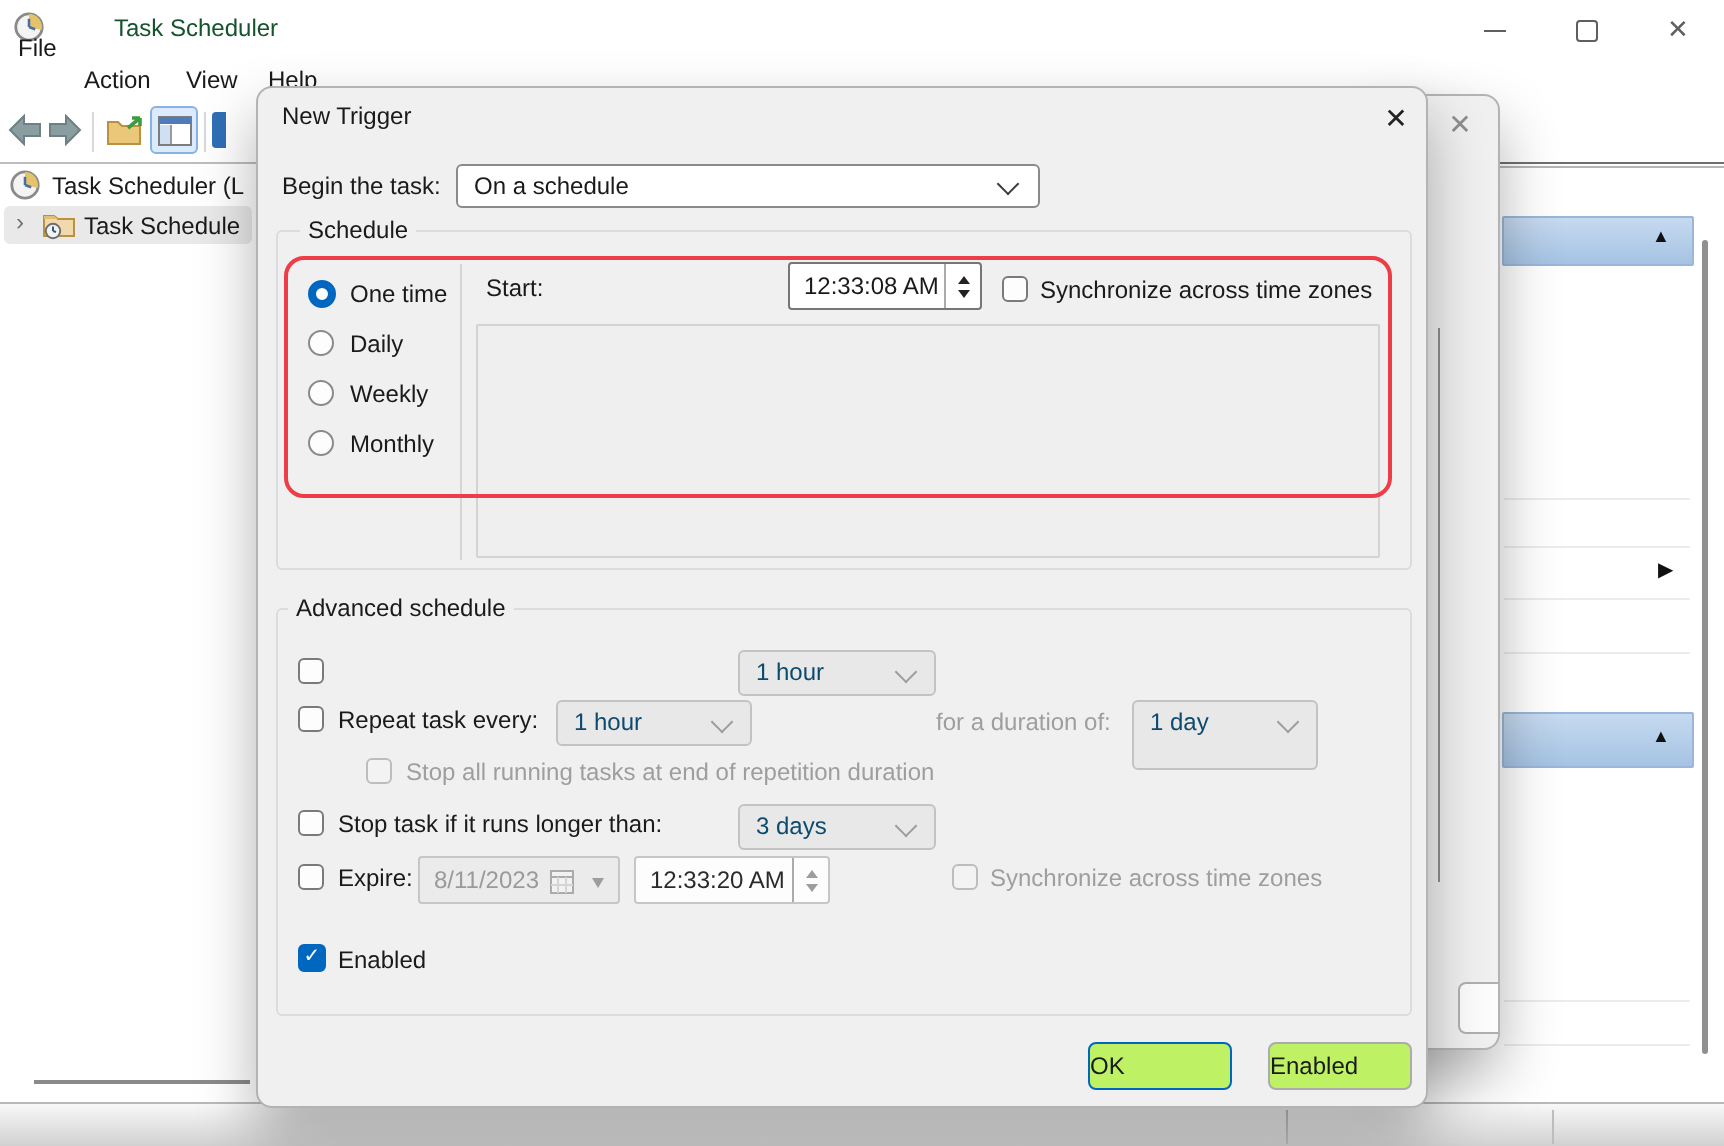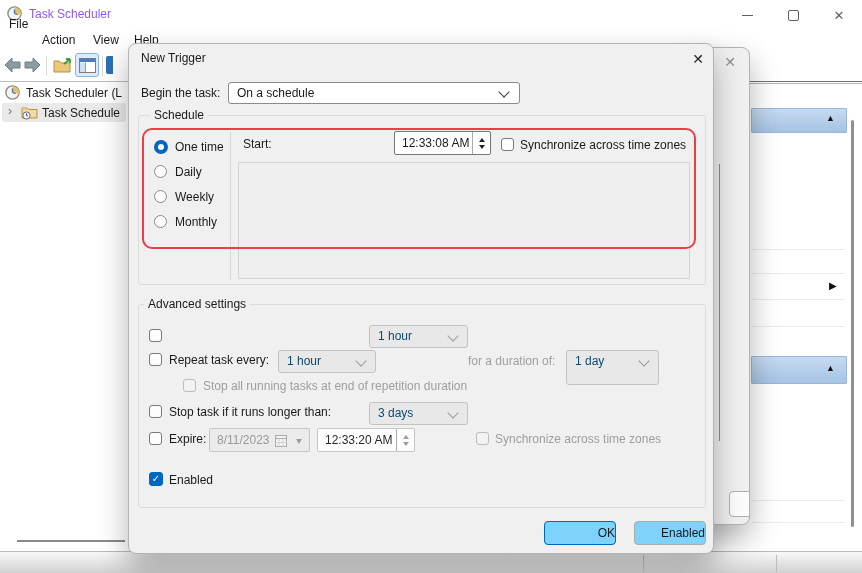--- a/index.html
+++ b/index.html
@@ -3,21 +3,21 @@
 <meta charset="utf-8">
 <style>
   html,body{margin:0;padding:0;background:#fff;}
   #screen{position:relative;width:862px;height:573px;overflow:hidden;
     font-family:"Liberation Sans","DejaVu Sans",sans-serif;font-size:12px;color:#1a1a1a;
     background:#ffffff;}
   .abs{position:absolute;}
   .gray{color:#9e9e9e;}
 
   
-  .titlebar-title{color:#8b5cf6;}
+  .titlebar-title{color:#14532d;margin-left:28px;}
   .winbtn{display:flex;align-items:center;justify-content:center;width:30px;height:22px;color:#5f5f5f;}
   .minbar{width:11px;height:1px;background:#5f5f5f;}
   .maxbox{width:9px;height:9px;border:1.2px solid #5f5f5f;border-radius:2px;}
   .menu-item{height:16px;padding:1px 4px;}
   .tb-sep{width:1px;background:#d9d9d9;}
   .tree-sel{background:#e9e9e9;border-radius:3px;}
   .tree-chev{color:#707070;font-size:12px;line-height:12px;}
   .panel-line{background:#ececec;}
   .blue-hdr{background:linear-gradient(180deg,#c6daf0,#a5c3e3);border:1px solid #9ab6d8;border-radius:1px;}
   .tri-glyph{font-size:9px;color:#111;line-height:9px;}
@@ -53,21 +53,21 @@
   
   .rb{width:13px;height:13px;border:1px solid #8a8a8a;border-radius:50%;background:#fdfdfd;box-sizing:border-box;}
   .rb.sel{border:4px solid #0067c0;background:#ffffff;width:14px;height:14px;}
   .cb{width:13px;height:13px;border:1px solid #7a7a7a;border-radius:3px;background:#fdfdfd;box-sizing:border-box;}
   .cb.dis{border-color:#bdbdbd;background:#f3f3f3;}
   .cb.checked{background:#0067c0;border-color:#0067c0;color:#fff;font-size:10px;line-height:12px;text-align:center;}
 
   .divider-v{background:#d5d5d5;}
   .inner-panel{border:1px solid #d3d3d3;border-radius:1px;background:#efefef;}
   .annotation{border:2.5px solid #ee3d47;border-radius:10px;}
-  .btn{display:flex;align-items:center;justify-content:flex-end;background:#7dd3fc;border:1px solid #ababab;border-radius:4px;box-sizing:border-box;}
+  .btn{display:flex;align-items:center;justify-content:flex-start;background:#bef264;border:1px solid #ababab;border-radius:4px;box-sizing:border-box;}
   .btn.default{border:1px solid #0067c0;}
   .scrollbar-v{background:#909090;border-radius:2px;}
 </style>
 </head>
 <body>
 
 <div id="screen">
 
   <svg class="abs" style="left:7px;top:6px" width="15" height="15" viewBox="0 0 15 15">
     <circle cx="7.5" cy="7.5" r="6.6" fill="#f4f4f4" stroke="#8a8a8a" stroke-width="1.4"></circle>
@@ -202,21 +202,21 @@
         </span>
     </div>
     <div class="abs cb" style="left:372px;top:94px"></div>
     <div class="abs" style="left:391px;top:94px;white-space:nowrap">Synchronize across time zones</div>
 
     <div class="abs inner-panel" style="left:109px;top:118px;width:450px;height:115px"></div>
 
     <div class="abs annotation" style="left:13px;top:84px;width:550px;height:117px;z-index:30"></div>
 
     <div class="abs group" style="left:9px;top:260px;width:566px;height:202px"></div>
-    <div class="abs group-label" style="left:15px;top:253px">Advanced settings</div>
+    <div class="abs group-label" style="left:15px;top:253px">Advanced schedule</div>
 
     <div class="abs cb" style="left:20px;top:285px"></div>
     <div class="abs combo dis" style="left:240px;top:281px;width:99px;height:23px">
       <span class="val">1 hour</span>
       <span class="chev" style="right:10px;top:6px"></span>
     </div>
 
     <div class="abs cb" style="left:20px;top:309px"></div>
     <div class="abs" style="left:40px;top:309px;white-space:nowrap">Repeat task every:</div>
     <div class="abs combo dis" style="left:149px;top:306px;width:98px;height:23px">

